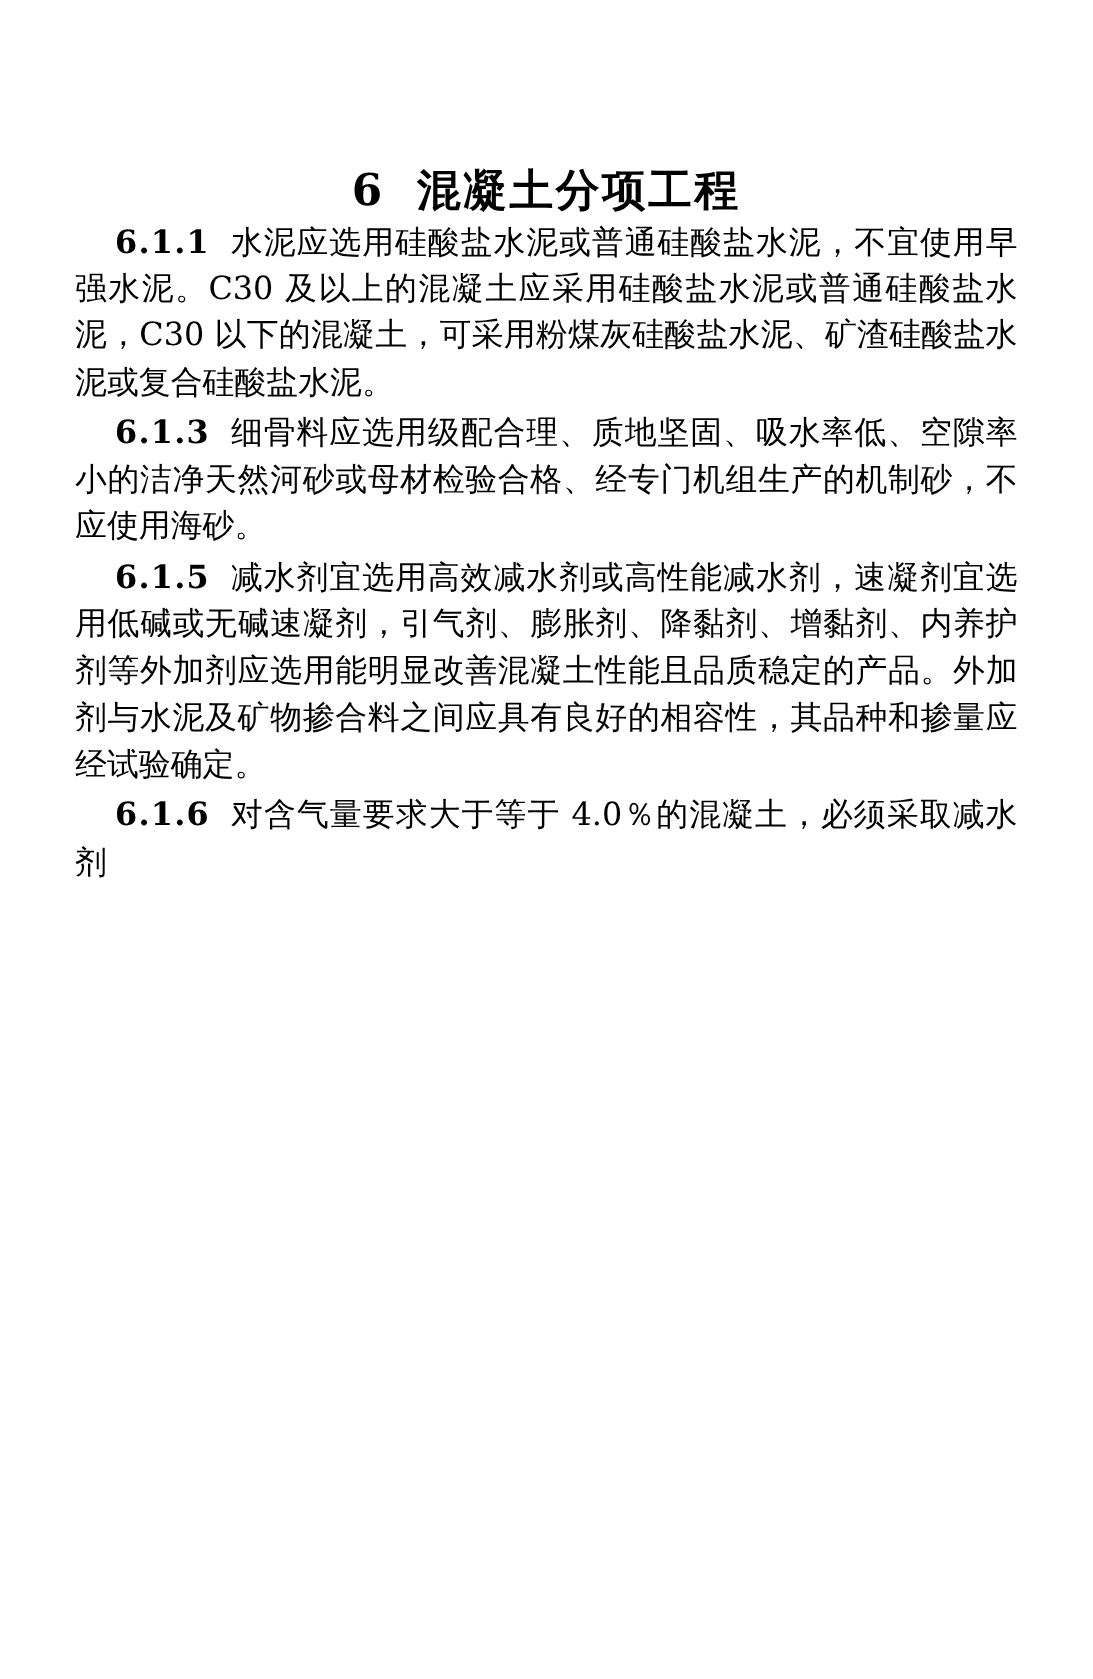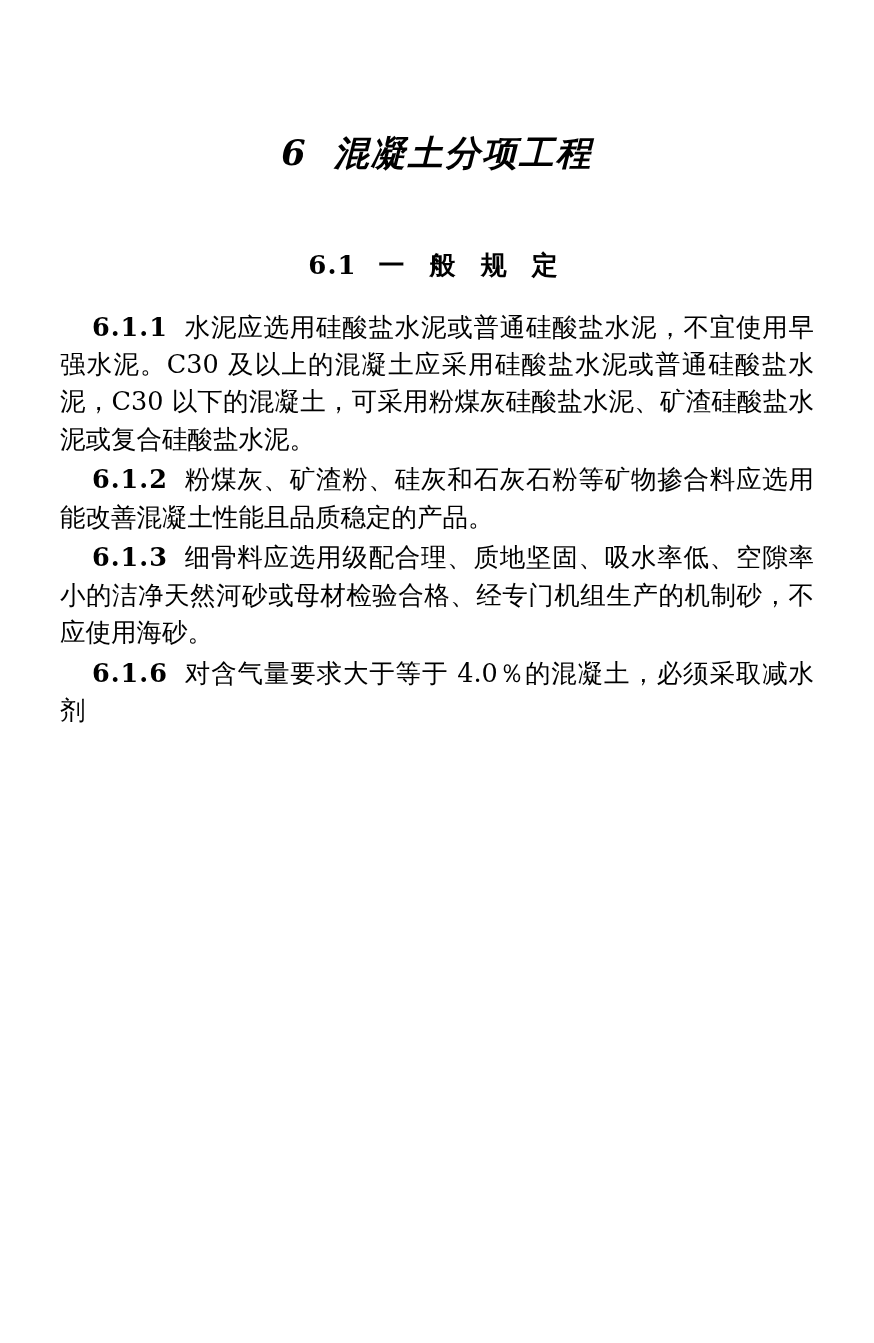--- a/index.html
+++ b/index.html
@@ -23,21 +23,20 @@
     padding: 0 60px;
   }
   .chapter-title {
     text-align: center;
     font-size: 35px;
     font-weight: bold;
     letter-spacing: 2px;
     margin-top: 130px;
     margin-bottom: 0;
     line-height: 1.3;
-    font-style: italic;
   }
   .chapter-num {
     margin-right: 26px;
   }
   .section-title {
     text-align: center;
     font-size: 26px;
     font-weight: bold;
     margin-top: 72px;
     margin-bottom: 26px;
@@ -70,35 +69,32 @@
 </style>
 </head>
 <body>
 
 <div class="page">
 
   <h1 class="chapter-title">
     <span class="chapter-num">6</span><span class="chapter-name">混凝土分项工程</span>
   </h1>
 
-  <h2 class="section-title">
-    <span class="section-num">6.1</span><span class="section-name">一 般 规 定</span>
-  </h2>
 
   <p class="clause">
     <span class="clause-num">6.1.1</span><span class="clause-body">水泥应选用硅酸盐水泥或普通硅酸盐水泥，不宜使用早强水泥。C30 及以上的混凝土应采用硅酸盐水泥或普通硅酸盐水泥，C30 以下的混凝土，可采用粉煤灰硅酸盐水泥、矿渣硅酸盐水泥或复合硅酸盐水泥。</span>
   </p>
 
-  <p class="clause">
-    <span class="clause-num">6.1.2</span><span class="clause-body">粉煤灰、矿渣粉、硅灰和石灰石粉等矿物掺合料应选用能改善混凝土性能且品质稳定的产品。</span>
-  </p>
 
   <p class="clause">
     <span class="clause-num">6.1.3</span><span class="clause-body">细骨料应选用级配合理、质地坚固、吸水率低、空隙率小的洁净天然河砂或母材检验合格、经专门机组生产的机制砂，不应使用海砂。</span>
   </p>
 
 
+  <p class="clause">
+    <span class="clause-num">6.1.5</span><span class="clause-body">减水剂宜选用高效减水剂或高性能减水剂，速凝剂宜选用低碱或无碱速凝剂，引气剂、膨胀剂、降黏剂、增黏剂、内养护剂等外加剂应选用能明显改善混凝土性能且品质稳定的产品。外加剂与水泥及矿物掺合料之间应具有良好的相容性，其品种和掺量应经试验确定。</span>
+  </p>
 
   <p class="clause">
     <span class="clause-num">6.1.6</span><span class="clause-body">对含气量要求大于等于 4.0％的混凝土，必须采取减水剂</span>
   </p>
 
 </div>
 
 </body></html>

